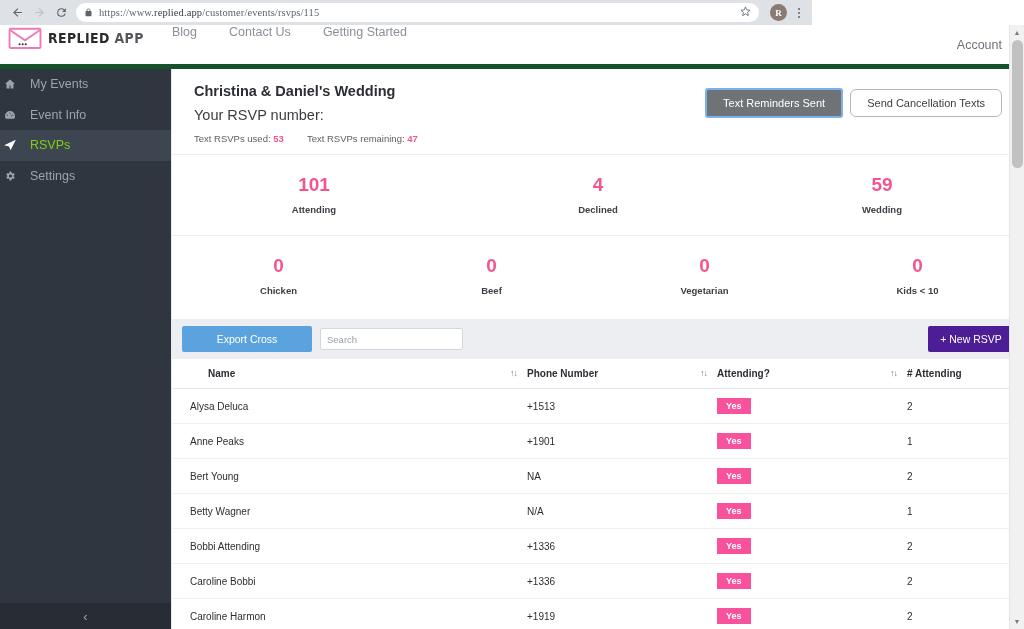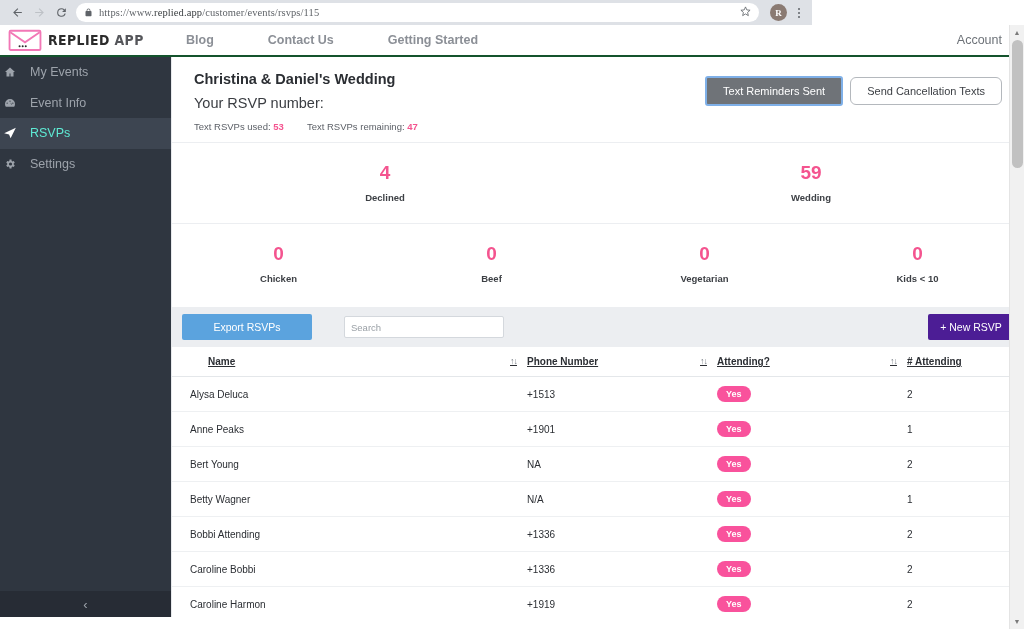--- a/index.html
+++ b/index.html
@@ -54,39 +54,39 @@
     flex: 0 0 auto; margin: 0 5px;
   }
   #kebab { width: 14px; color: #5f6368; font-size: 12px; text-align: center; flex: 0 0 auto; letter-spacing:0; line-height:10px;}
   #kebab div { width:2px; height:2px; border-radius:50%; background:#5f6368; margin:2px auto; }
 
   
   #page { width: 1024px; height: 604px; position: relative; background: #fff; }
 
   
   #topnav {
-    height: 32px; width: 1024px;
-    background: #ffffff;
-    display: flex; align-items: center;
-    border-bottom: 2px solid #14532d;
+    height: 44px; width: 1024px;
+    background: #ffffff;
+    display: flex; align-items: flex-start;
+    border-bottom: 5px solid #14532d;
     position: relative;
   }
   #logo-block { display: flex; align-items: center; padding-left: 8px; width: 160px; flex: 0 0 auto;}
   #logo-mark { width: 34px; height: 26px; flex: 0 0 auto; }
   #logo-text {
     font-family: "DejaVu Sans", sans-serif;
     font-weight: bold; font-size: 14.5px;
     color: #2b2b2b; letter-spacing: 0.5px;
     margin-left: 6px;
     transform: scaleX(0.86);
     transform-origin: left center;
     white-space: nowrap;
   }
   #logo-text .light { font-weight: bold; color: #55565a; }
-  #topnav .nav-links { display: flex; align-items: center; gap: 54px; margin-left: 26px; font-weight: bold; }
+  #topnav .nav-links { display: flex; align-items: center; gap: 32px; margin-left: 12px; }
   #topnav .nav-links a {
     font-size: 12.5px; color: #8b8f96; text-decoration: none;
   }
   #account-link {
     position: absolute; right: 22px; top: 50%; transform: translateY(-50%);
     font-size: 12.5px; color: #6d7278; text-decoration: none;
   }
 
   
   #shell { display: flex; height: 560px; width: 1024px; }
@@ -97,21 +97,21 @@
     background: #2f3640;
     position: relative;
   }
   .side-item {
     height: 30.5px;
     display: flex; align-items: center;
     padding-left: 0;
     color: #9da3ab; font-size: 12.5px;
     cursor: pointer;
   }
-  .side-item.active { background: #3d4551; color: #5eead4; }
+  .side-item.active { background: #3d4551; color: #84cc16; }
   .side-item .s-ico {
     width: 20px; flex: 0 0 20px;
     display: flex; align-items: center; justify-content: center;
     margin-right: 10px;
   }
   .side-item.active .s-ico svg { fill: #ffffff; }
   .side-item .s-ico svg { fill: #9da3ab; }
   #side-collapse {
     position: absolute; bottom: 0; left: 0; right: 0;
     height: 26px; background: #272c35;
@@ -183,22 +183,22 @@
     padding: 0 10px;
     position: relative;
   }
   #btn-export {
     background: #5ba3de; color: #ffffff;
     font-size: 10.5px; border: none; border-radius: 2px;
     padding: 7px 0; width: 130px; text-align: center;
     cursor: pointer;
   }
   #search-input {
-    margin-left: 32px;
-    width: 160px; height: 22px;
+    margin-left: 8px;
+    width: 143px; height: 22px;
     background: #ffffff;
     border: 1px solid #d4d8dd; border-radius: 2px;
     font-size: 9.5px; color: #3d4045;
     padding: 0 6px;
     font-family: "Liberation Sans", sans-serif;
   }
   #search-input::placeholder { color: #9aa0a6; }
   #btn-new {
     position: absolute; right: 10px;
     background: #4c1d95; color: #ffffff;
@@ -212,21 +212,21 @@
     background: #ffffff;
     table-layout: fixed;
   }
   #rsvp-table thead th {
     font-size: 10px; font-weight: bold; color: #2b2e33;
     text-align: left; padding: 9px 0 9px 0;
     border-bottom: 1px solid #e4e7ea;
     background: #ffffff;
     position: relative;
   }
-  #rsvp-table thead th .th-inner { display: flex; align-items: flex-start; text-decoration: underline; }
+  #rsvp-table thead th .th-inner { display: flex; align-items: flex-start; }
   #rsvp-table thead th .lbl { white-space: nowrap; }
   .sort-ico {
     margin-left: auto; padding-right: 10px;
     color: #7b8087; font-size: 9px;
     letter-spacing: -1px;
     cursor: pointer;
   }
   #rsvp-table tbody td {
     font-size: 10px; color: #2b2e33;
     padding: 9px 0;
@@ -234,21 +234,21 @@
     vertical-align: middle;
   }
   .col-name { width: 355px; padding-left: 18px !important; }
   .col-phone { width: 190px; }
   .col-attending { width: 190px; }
   .col-count { width: 150px; }
   .badge-yes {
     display: inline-block;
     background: #f9529c; color: #ffffff;
     font-size: 9px; font-weight: bold;
-    border-radius: 8px;
+    border-radius: 0;
     padding: 3px 9px;
     min-width: 26px; text-align: center;
   }
 
   
   #scrollbar {
     position: absolute; right: 0; top: 25px;
     width: 15px; height: 604px;
     background: #f1f1f1;
     border-left: 1px solid #e4e4e4;
@@ -389,20 +389,24 @@
           </div>
 
           <div id="head-buttons">
             <button id="btn-reminders">Text Reminders Sent</button>
             <button id="btn-cancellation">Send Cancellation Texts</button>
           </div>
         </div>
 
         <div class="stat-row r1">
           <div class="stat-cell">
+            <div class="stat-num">101</div>
+            <div class="stat-label">Attending</div>
+          </div>
+          <div class="stat-cell">
             <div class="stat-num">4</div>
             <div class="stat-label">Declined</div>
           </div>
           <div class="stat-cell">
             <div class="stat-num">59</div>
             <div class="stat-label">Wedding</div>
           </div>
         </div>
 
         <div class="stat-row r2">
@@ -420,21 +424,21 @@
           </div>
           <div class="stat-cell">
             <div class="stat-num">0</div>
             <div class="stat-label">Kids &lt; 10</div>
           </div>
         </div>
       </div>
 
       <div id="table-wrap">
         <div id="toolbar">
-          <button id="btn-export">Export RSVPs</button>
+          <button id="btn-export">Export Cross</button>
           <input id="search-input" type="text" placeholder="Search" style="">
           <button id="btn-new">+ New RSVP</button>
         </div>
 
         <table id="rsvp-table">
           <thead>
             <tr>
               <th class="col-name">
                 <div class="th-inner">
                   <span class="lbl" style="padding-left:18px">Name</span>

